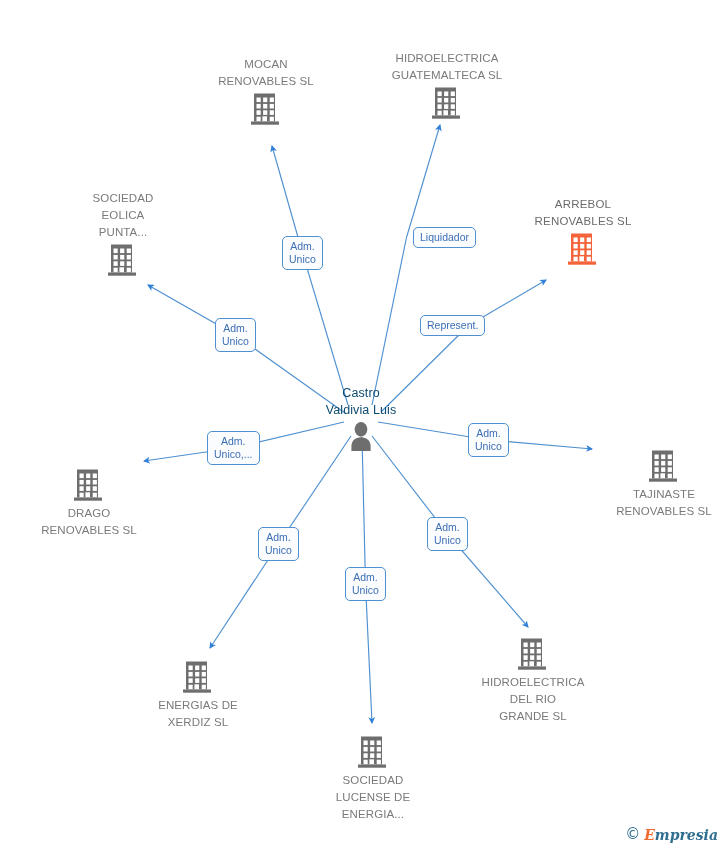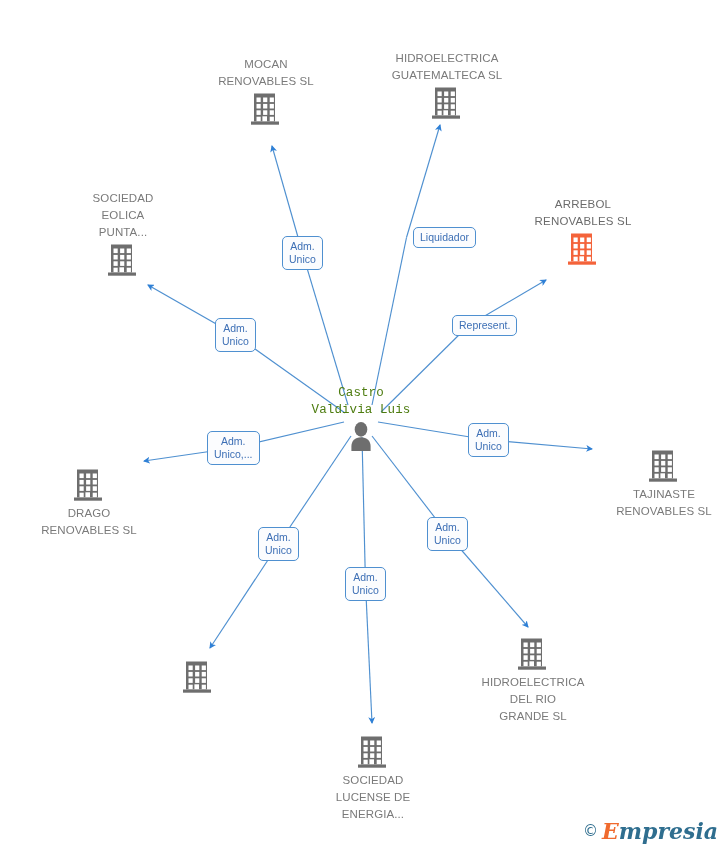--- a/index.html
+++ b/index.html
@@ -28,21 +28,21 @@
     font-size:11.5px;
     letter-spacing:.1px;
     white-space:pre-line;
   }
   .node.highlight .label{
     color:#6b6b6b;
     font-weight:normal;
     letter-spacing:.2px;
   }
   .node .icon{display:block;margin:2px auto 0;}
-  .node.person .label{font-size:12.5px;color:#4d7c0f;font-family:Liberation Mono, monospace;}
+  .node.person .label{font-size:12.5px;color:#0c4a6e;}
 
   
   .edge-label{
     position:absolute;
     box-sizing:border-box;
     border:1px solid #4f90d0;
     border-radius:5px;
     background:#fbfcfe;
     color:#3d6fb5;
     font-size:10.5px;
@@ -61,21 +61,21 @@
     font-size:17px;
     user-select:none;
   }
   #watermark .copy{
     color:#2f6e8f;font-size:15px;line-height:1;
     font-family:"DejaVu Sans",sans-serif;
   }
   #watermark .brand{
     font-family:"DejaVu Serif","Liberation Serif",serif;
     font-style:italic;font-weight:bold;
-    color:#2f6e8f;font-size:22px;line-height:1;
+    color:#2f6e8f;font-size:14px;line-height:1;
   }
   #watermark .brand .e{color:#f06a2e;}
 </style>
 </head>
 <body>
 
 <div id="graph">
 
   <svg class="edges" viewBox="0 0 728 850" xmlns="http://www.w3.org/2000/svg">
     <defs>
@@ -102,21 +102,21 @@
         <path d="M 365.5 584 L 372 723" marker-end="url(#arrow)"></path>
         <path d="M 372 436 L 447.5 534"></path>
         <path d="M 447.5 534 L 528 627" marker-end="url(#arrow)"></path>
       </g>
   </svg>
 
   <div id="edge-labels">
       <div class="edge-label" style="left: 282px; top: 236px; z-index: 5;">Adm.
 Unico</div>
       <div class="edge-label" style="left: 375px; top: 227px; z-index: 5; margin-left: 38px;">Liquidador</div>
-      <div class="edge-label" style="left: 452px; top: 315px; z-index: 5;">Represent.</div>
+      <div class="edge-label" style="left: 420px; top: 315px; z-index: 5;">Represent.</div>
       <div class="edge-label" style="left: 215px; top: 318px; z-index: 5;">Adm.
 Unico</div>
       <div class="edge-label" style="left: 207px; top: 431px; z-index: 5;">Adm.
 Unico,...</div>
       <div class="edge-label" style="left: 468px; top: 423px; z-index: 5;">Adm.
 Unico</div>
       <div class="edge-label" style="left: 258px; top: 527px; z-index: 5;">Adm.
 Unico</div>
       <div class="edge-label" style="left: 345px; top: 567px; z-index: 5;">Adm.
 Unico</div>
@@ -255,20 +255,22 @@
             <rect x="12.1" y="11.9" width="4.2" height="4.6" fill="#fff"></rect>
             <rect x="18.7" y="11.9" width="4.2" height="4.6" fill="#fff"></rect>
             <rect x="5.5" y="18.3" width="4.2" height="4.6" fill="#fff"></rect>
             <rect x="12.1" y="18.3" width="4.2" height="4.6" fill="#fff"></rect>
             <rect x="18.7" y="18.3" width="4.2" height="4.6" fill="#fff"></rect>
             <rect x="5.5" y="24.700000000000003" width="4.2" height="4.6" fill="#fff"></rect>
             <rect x="18.7" y="24.700000000000003" width="4.2" height="4.6" fill="#fff"></rect>
             <rect x="11.4" y="24.3" width="4.6" height="5.2" fill="#fff"></rect>
             <rect x="0" y="29.5" width="28" height="3.2" fill="#6e6e6e"></rect>
           </svg></span>
+        <div class="label">ENERGIAS DE
+XERDIZ SL</div>
       </div>
       <div class="node" style="left: 533px; top: 635px;">
         <span class="icon"><svg width="30" height="34" viewBox="0 0 30 34">
             <rect x="3" y="1.5" width="21" height="28" fill="#6e6e6e"></rect>
             <rect x="5.5" y="5.5" width="4.2" height="4.6" fill="#fff"></rect>
             <rect x="12.1" y="5.5" width="4.2" height="4.6" fill="#fff"></rect>
             <rect x="18.7" y="5.5" width="4.2" height="4.6" fill="#fff"></rect>
             <rect x="5.5" y="11.9" width="4.2" height="4.6" fill="#fff"></rect>
             <rect x="12.1" y="11.9" width="4.2" height="4.6" fill="#fff"></rect>
             <rect x="18.7" y="11.9" width="4.2" height="4.6" fill="#fff"></rect>

